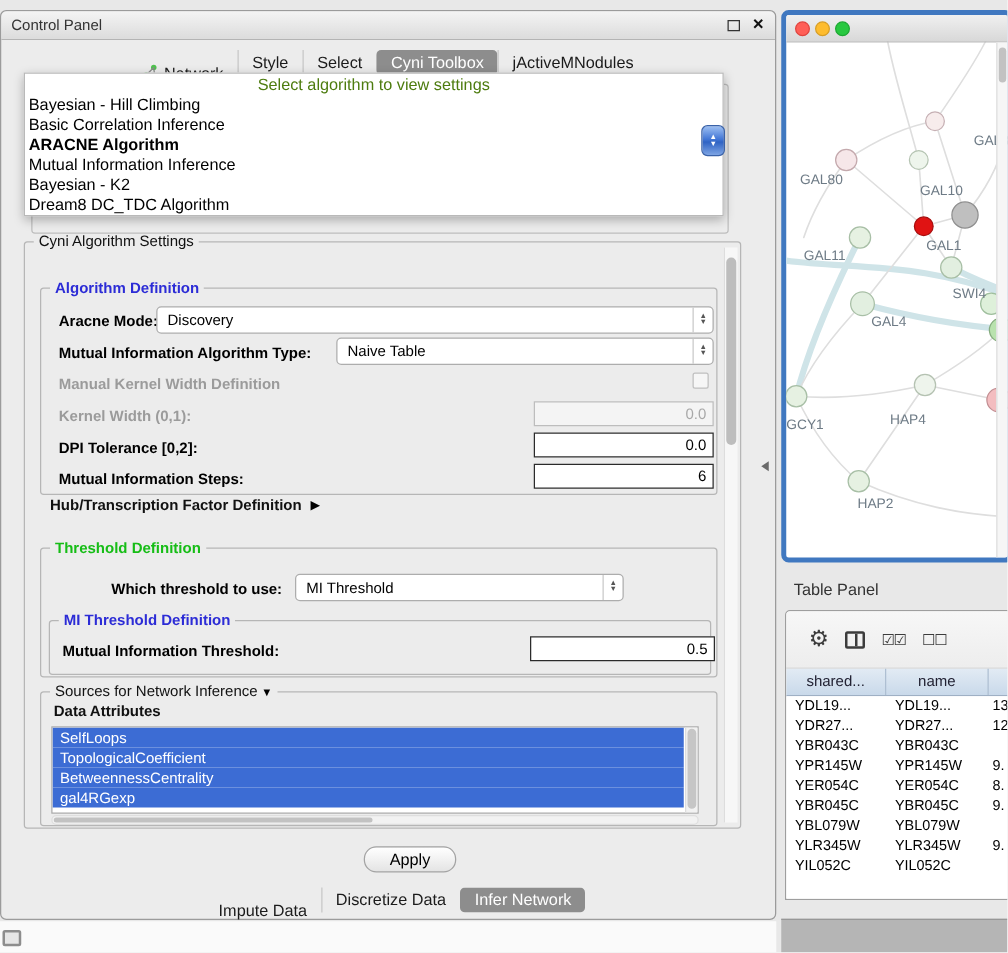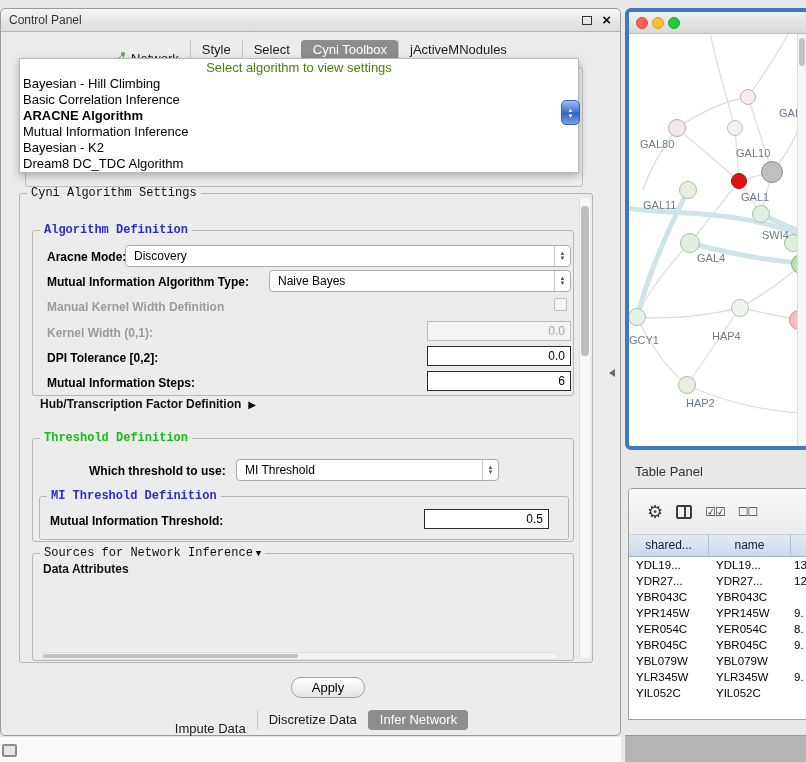--- a/index.html
+++ b/index.html
@@ -21,21 +21,21 @@
 
 .bg-group{position:absolute;left:24px;top:58px;width:558px;height:120px;border:1px solid #bdbdbd;border-radius:3px;background:#ececec;z-index:1;}
 .combo-stepper-blue{position:absolute;left:560px;top:91px;width:19px;height:25px;border-radius:5px;background:linear-gradient(#9dbff2,#4377d6 45%,#2f63c4 55%,#7da4e4);border:1px solid #3a62a8;z-index:30;display:flex;flex-direction:column;align-items:center;justify-content:center;color:#fff;font-size:6px;line-height:6px;}
 
 .algo-popup{position:absolute;left:18px;top:49px;width:560px;height:115px;background:#fff;border:1px solid #b9b9b9;box-shadow:0 3px 8px rgba(0,0,0,.28);z-index:20;}
 .algo-ph{height:17px;line-height:17px;text-align:center;color:#4d7c0f;font-size:13px;}
 .algo-item{height:16px;line-height:16px;padding-left:3px;font-size:13px;color:#000;white-space:nowrap;}
 .algo-item.sel{font-weight:bold;}
 
 .gb{position:absolute;border:1px solid #b6b6b6;border-radius:3px;}
-.gb>.legend{position:absolute;top:-8px;left:7px;background:#ececec;padding:0 4px;font-size:12px;color:#111;white-space:nowrap;font-family:Liberation Mono, monospace;}
+.gb>.legend{position:absolute;top:-8px;left:7px;background:#ececec;padding:0 4px;font-size:12px;color:#111;white-space:nowrap;}
 .legend.blue{color:#2c2cd6;font-weight:bold;}
 .legend.green{color:#16bd16;font-weight:bold;}
 .settings{left:18px;top:184px;width:574px;height:470px;}
 .algdef{left:12px;top:36px;width:542px;height:166px;}
 .thresh{left:12px;top:244px;width:542px;height:104px;}
 .mithresh{left:6px;top:57px;width:530px;height:44px;}
 .sources{left:12px;top:359px;width:542px;height:108px;}
 
 .flabel{position:absolute;font-weight:bold;font-size:12px;white-space:nowrap;color:#000;}
 .flabel.dis{color:#9b9b9b;}
@@ -169,21 +169,21 @@
         <div class="combo" style="left:92px;top:14px;width:446px;">
           <span class="combo-val">Discovery</span>
           <span class="combo-step">
               <span>▲</span>
               <span>▼</span>
             </span>
         </div>
 
         <span class="flabel" style="left:14px;top:44px;">Mutual Information Algorithm Type:</span>
         <div class="combo" style="left:236px;top:39px;width:302px;">
-          <span class="combo-val">Naive Bayes</span>
+          <span class="combo-val">Naive Table</span>
           <span class="combo-step">
               <span>▲</span>
               <span>▼</span>
             </span>
         </div>
 
         <span class="flabel dis" style="left:14px;top:69px;">Manual Kernel Width Definition</span>
         <span class="cbox" style="left:521px;top:67px;"></span>
 
         <span class="flabel dis" style="left:14px;top:95px;">Kernel Width (0,1):</span>
@@ -209,27 +209,38 @@
           <span class="combo-val">MI Threshold</span>
           <span class="combo-step">
               <span>▲</span>
               <span>▼</span>
             </span>
         </div>
 
         <div class="gb mithresh">
           <span class="legend blue">MI Threshold Definition</span>
           <span class="flabel" style="left:10px;top:17px;">Mutual Information Threshold:</span>
-          <input class="field dark" style="left: 384px; top: 12px; width: 125px;" value="0.5">
+          <input class="field dark" style="left: 384px; top: 12px; width: 148px;" value="0.5">
         </div>
       </div>
 
       <div class="gb sources">
         <span class="legend"><span>Sources for Network Inference</span><span class="src-tri">▼</span></span>
         <span class="da-label">Data Attributes</span>
+        <div class="da-list">
+          <div id="da-items">
+              <div class="da-item">SelfLoops</div>
+              <div class="da-item">TopologicalCoefficient</div>
+              <div class="da-item">BetweennessCentrality</div>
+              <div class="da-item">gal4RGexp</div>
+            </div>
+          <div class="da-vscroll">
+              <div class="thumb"></div>
+            </div>
+        </div>
         <div class="da-hscroll">
             <div class="thumb"></div>
           </div>
       </div>
 
       <div class="set-vscroll">
           <div class="thumb"></div>
         </div>
     </div>
 

